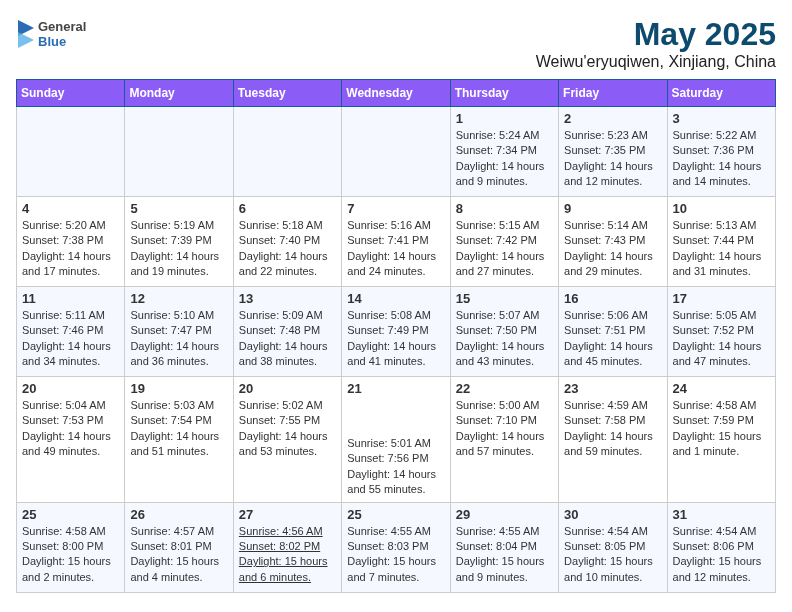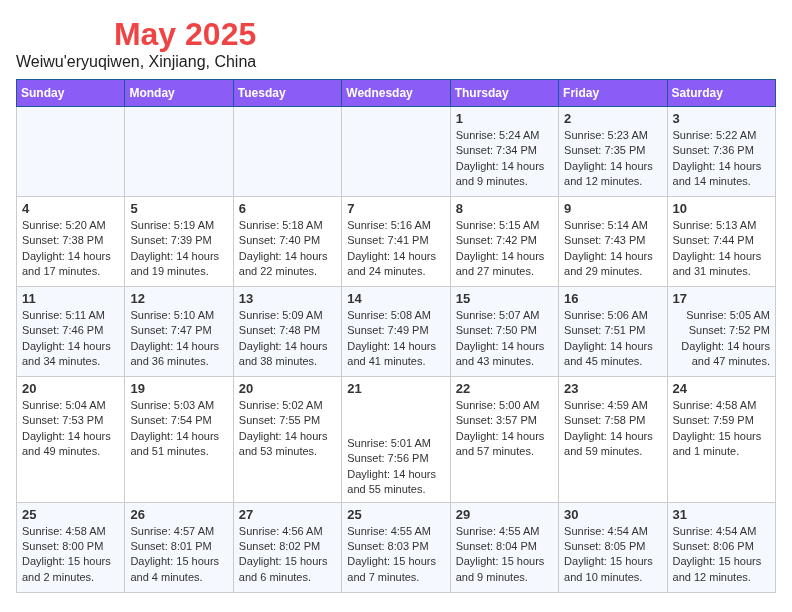--- a/index.html
+++ b/index.html
@@ -20,21 +20,21 @@
       display: flex;
       align-items: center;
       gap: 4px;
     }
     .title-block {
       text-align: right;
     }
     .main-title {
       font-size: 32px;
       font-weight: bold;
-      color: #ef4444;
+      color: #0c4a6e;
     }
     .subtitle {
       font-size: 16px;
       color: #222;
     }
     table {
       width: 100%;
       border-collapse: collapse;
       font-size: 11px;
     }
@@ -74,20 +74,32 @@
       line-height: 1.4;
     }
     td.empty {
       background: #f9f9f9;
     }
   </style>
 </head>
 <body>
 
 <div class="header">
+  <div class="logo">
+    <div style="display:flex;align-items:center;gap:2px;">
+      <svg width="20" height="36" viewBox="0 0 20 36">
+        <polygon points="2,4 18,12 2,20" fill="#2a6db5"></polygon>
+        <polygon points="2,16 18,24 2,32" fill="#5ab0e8" opacity="0.8"></polygon>
+      </svg>
+      <div style="font-family:Arial,sans-serif;">
+        <div style="font-size:13px;font-weight:bold;color:#444;">General</div>
+        <div style="font-size:13px;font-weight:bold;color:#2a6db5;">Blue</div>
+      </div>
+    </div>
+  </div>
   <div class="title-block">
     <div class="main-title">May 2025</div>
     <div class="subtitle">Weiwu'eryuqiwen, Xinjiang, China</div>
   </div>
 </div>
 
 <table>
   <thead>
     <tr id="dow-row">
     <th>Sunday</th>
@@ -216,21 +228,21 @@
         </td>
         <td>
           <span class="day-num">16</span>
           <div class="day-detail" style="white-space: pre-line;">Sunrise: 5:06 AM
 Sunset: 7:51 PM
 Daylight: 14 hours
 and 45 minutes.</div>
         </td>
         <td>
           <span class="day-num">17</span>
-          <div class="day-detail" style="white-space: pre-line; text-align: right;">Sunrise: 5:05 AM
+          <div class="day-detail" style="white-space: pre-line;">Sunrise: 5:05 AM
 Sunset: 7:52 PM
 Daylight: 14 hours
 and 47 minutes.</div>
         </td>
       </tr>
       <tr>
         <td>
           <span class="day-num">20</span>
           <div class="day-detail" style="white-space: pre-line;">Sunrise: 5:04 AM
 Sunset: 7:53 PM
@@ -254,21 +266,21 @@
         <td>
           <span class="day-num">21</span>
           <div class="day-detail" style="white-space: pre-line; margin-top: 40px;">Sunrise: 5:01 AM
 Sunset: 7:56 PM
 Daylight: 14 hours
 and 55 minutes.</div>
         </td>
         <td>
           <span class="day-num">22</span>
           <div class="day-detail" style="white-space: pre-line;">Sunrise: 5:00 AM
-Sunset: 3:57 PM
+Sunset: 7:10 PM
 Daylight: 14 hours
 and 57 minutes.</div>
         </td>
         <td>
           <span class="day-num">23</span>
           <div class="day-detail" style="white-space: pre-line;">Sunrise: 4:59 AM
 Sunset: 7:58 PM
 Daylight: 14 hours
 and 59 minutes.</div>
         </td>
@@ -290,21 +302,21 @@
         </td>
         <td>
           <span class="day-num">26</span>
           <div class="day-detail" style="white-space: pre-line;">Sunrise: 4:57 AM
 Sunset: 8:01 PM
 Daylight: 15 hours
 and 4 minutes.</div>
         </td>
         <td>
           <span class="day-num">27</span>
-          <div class="day-detail" style="white-space: pre-line;">Sunrise: 4:56 AM
+          <div class="day-detail" style="white-space: pre-line; text-decoration: underline;">Sunrise: 4:56 AM
 Sunset: 8:02 PM
 Daylight: 15 hours
 and 6 minutes.</div>
         </td>
         <td>
           <span class="day-num">25</span>
           <div class="day-detail" style="white-space: pre-line;">Sunrise: 4:55 AM
 Sunset: 8:03 PM
 Daylight: 15 hours
 and 7 minutes.</div>

